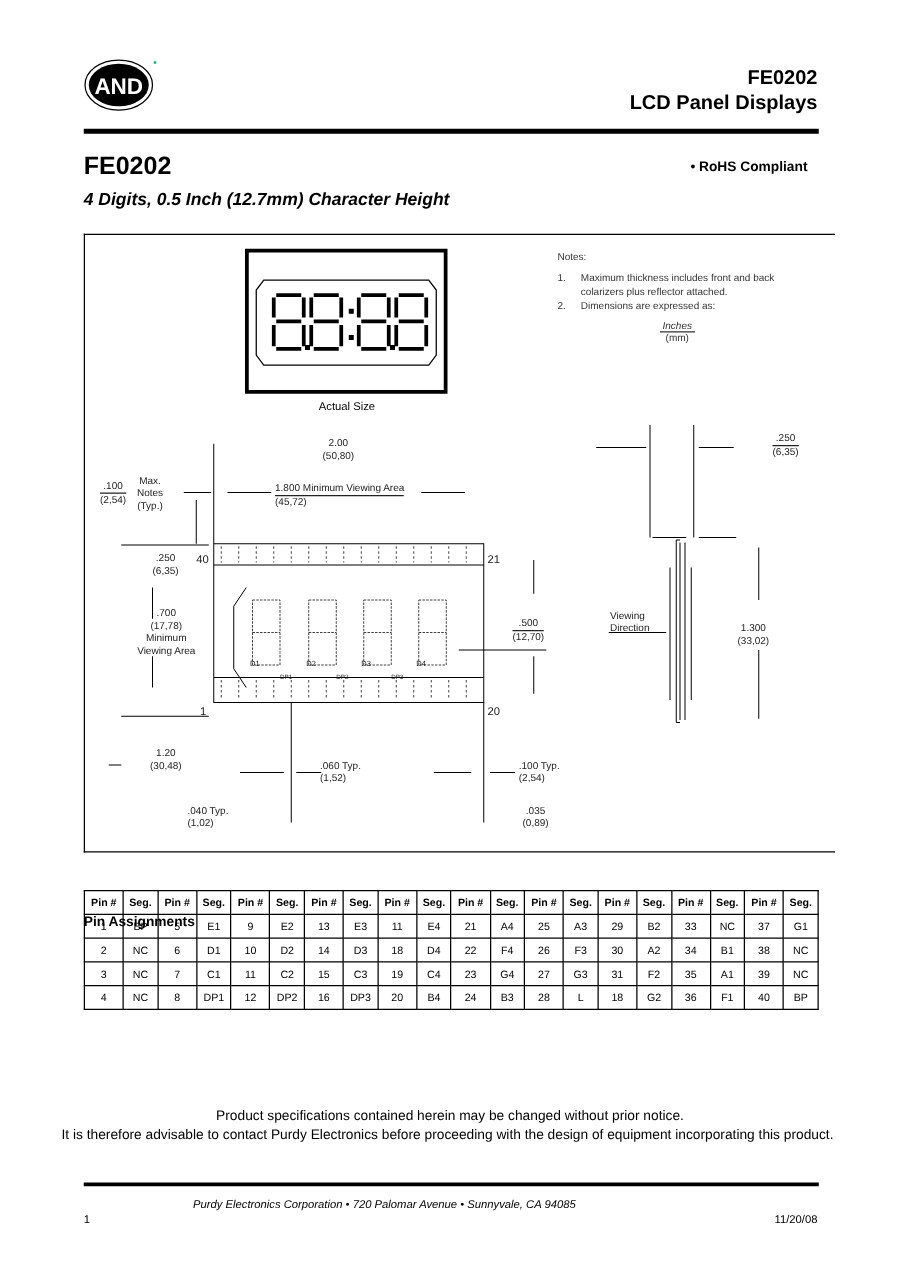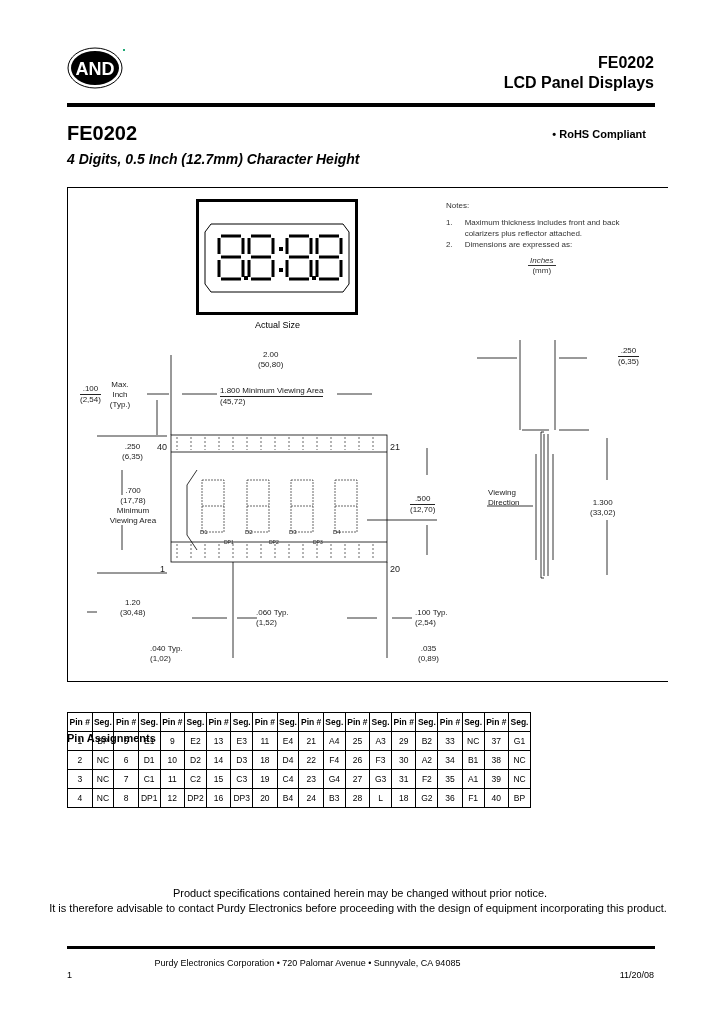--- a/index.html
+++ b/index.html
@@ -13,27 +13,27 @@
   .rohs { right:74px; top:128px; font-size:11px; font-weight:bold; }
   .drawing { left:67px; top:187px; width:600px; height:493px; border:1px solid #000; border-right:none; }
   .notes { left:446px; top:200px; font-size:8px; color:#333; line-height:11px; }
   .notes .n { display:flex; gap:12px; }
   .frac { left:528px; top:256px; font-size:8px; color:#333; text-align:center; }
   .frac .top { border-bottom:1px solid #333; font-style:italic; padding:0 2px; }
   .actual { left:196px; top:199px; width:162px; height:116px; border:3px solid #000; box-sizing:border-box; }
   .actual-label { left:255px; top:320px; font-size:9px; }
   .dim { font-size:8px; color:#222; text-align:center; line-height:10px; }
   .pin-title { left:67px; top:696px; font-size:11px; font-weight:bold;margin-top:36px; }
-  table.pins { position:absolute; left:67px; top:712px; width:464px; border-collapse:collapse; font-size:8.5px; }
+  table.pins { position:absolute; left:67px; top:712px; width:588px; border-collapse:collapse; font-size:8.5px; }
   table.pins th, table.pins td { border:1px solid #000; height:18px; text-align:center; padding:0; font-weight:normal; }
   table.pins th { font-weight:bold; }
   .disc { left:0; width:720px; top:886px; text-align:center; font-size:11px; line-height:15px; }
   .disc .l2 { position:relative; left:-2px; }
   .rule-bot { left:67px; top:946px; width:588px; height:3px; background:#000; }
-  .footer { left:0; width:615px; top:956px; font-size:9px; text-align:center; line-height:14px; }
+  .footer { left:0; width:615px; top:956px; font-size:9px; text-align:center; line-height:14px;font-style:italic; }
   .pg { left:67px; top:970px; font-size:9px; }
   .date { right:66px; top:970px; font-size:9px; }
 </style>
 </head>
 <body>
 
 <div class="abs logo">
   <svg width="60" height="42" viewBox="0 0 60 42">
     <ellipse cx="28" cy="21" rx="27" ry="20" fill="#fff" stroke="#000" stroke-width="1"></ellipse>
     <ellipse cx="28" cy="21" rx="24" ry="17" fill="#000"></ellipse>
@@ -204,21 +204,21 @@
   <div>(50,80)</div>
 </div>
 <div class="abs dim" style="left:220px;top:386px;text-align:left;">
   <div style="border-bottom:1px solid #222">1.800 Minimum Viewing Area</div>
   <div>(45,72)</div>
 </div>
 <div class="abs dim" style="left:80px;top:384px;">
   <div style="border-bottom:1px solid #222">.100</div>
   <div>(2,54)</div>
 </div>
-<div class="abs dim" style="left:108px;top:380px;width:24px;">Max. Inch (Typ.)</div>
+<div class="abs dim" style="left:108px;top:380px;width:24px;">Max. Notes (Typ.)</div>
 <div class="abs dim" style="left:122px;top:442px;">
   <div>.250</div>
   <div>(6,35)</div>
 </div>
 <div class="abs dim" style="left:108px;top:486px;width:50px;">
   <div>.700</div>
   <div>(17,78)</div>
   <div>Minimum Viewing Area</div>
 </div>
 <div class="abs dim" style="left:410px;top:494px;">

